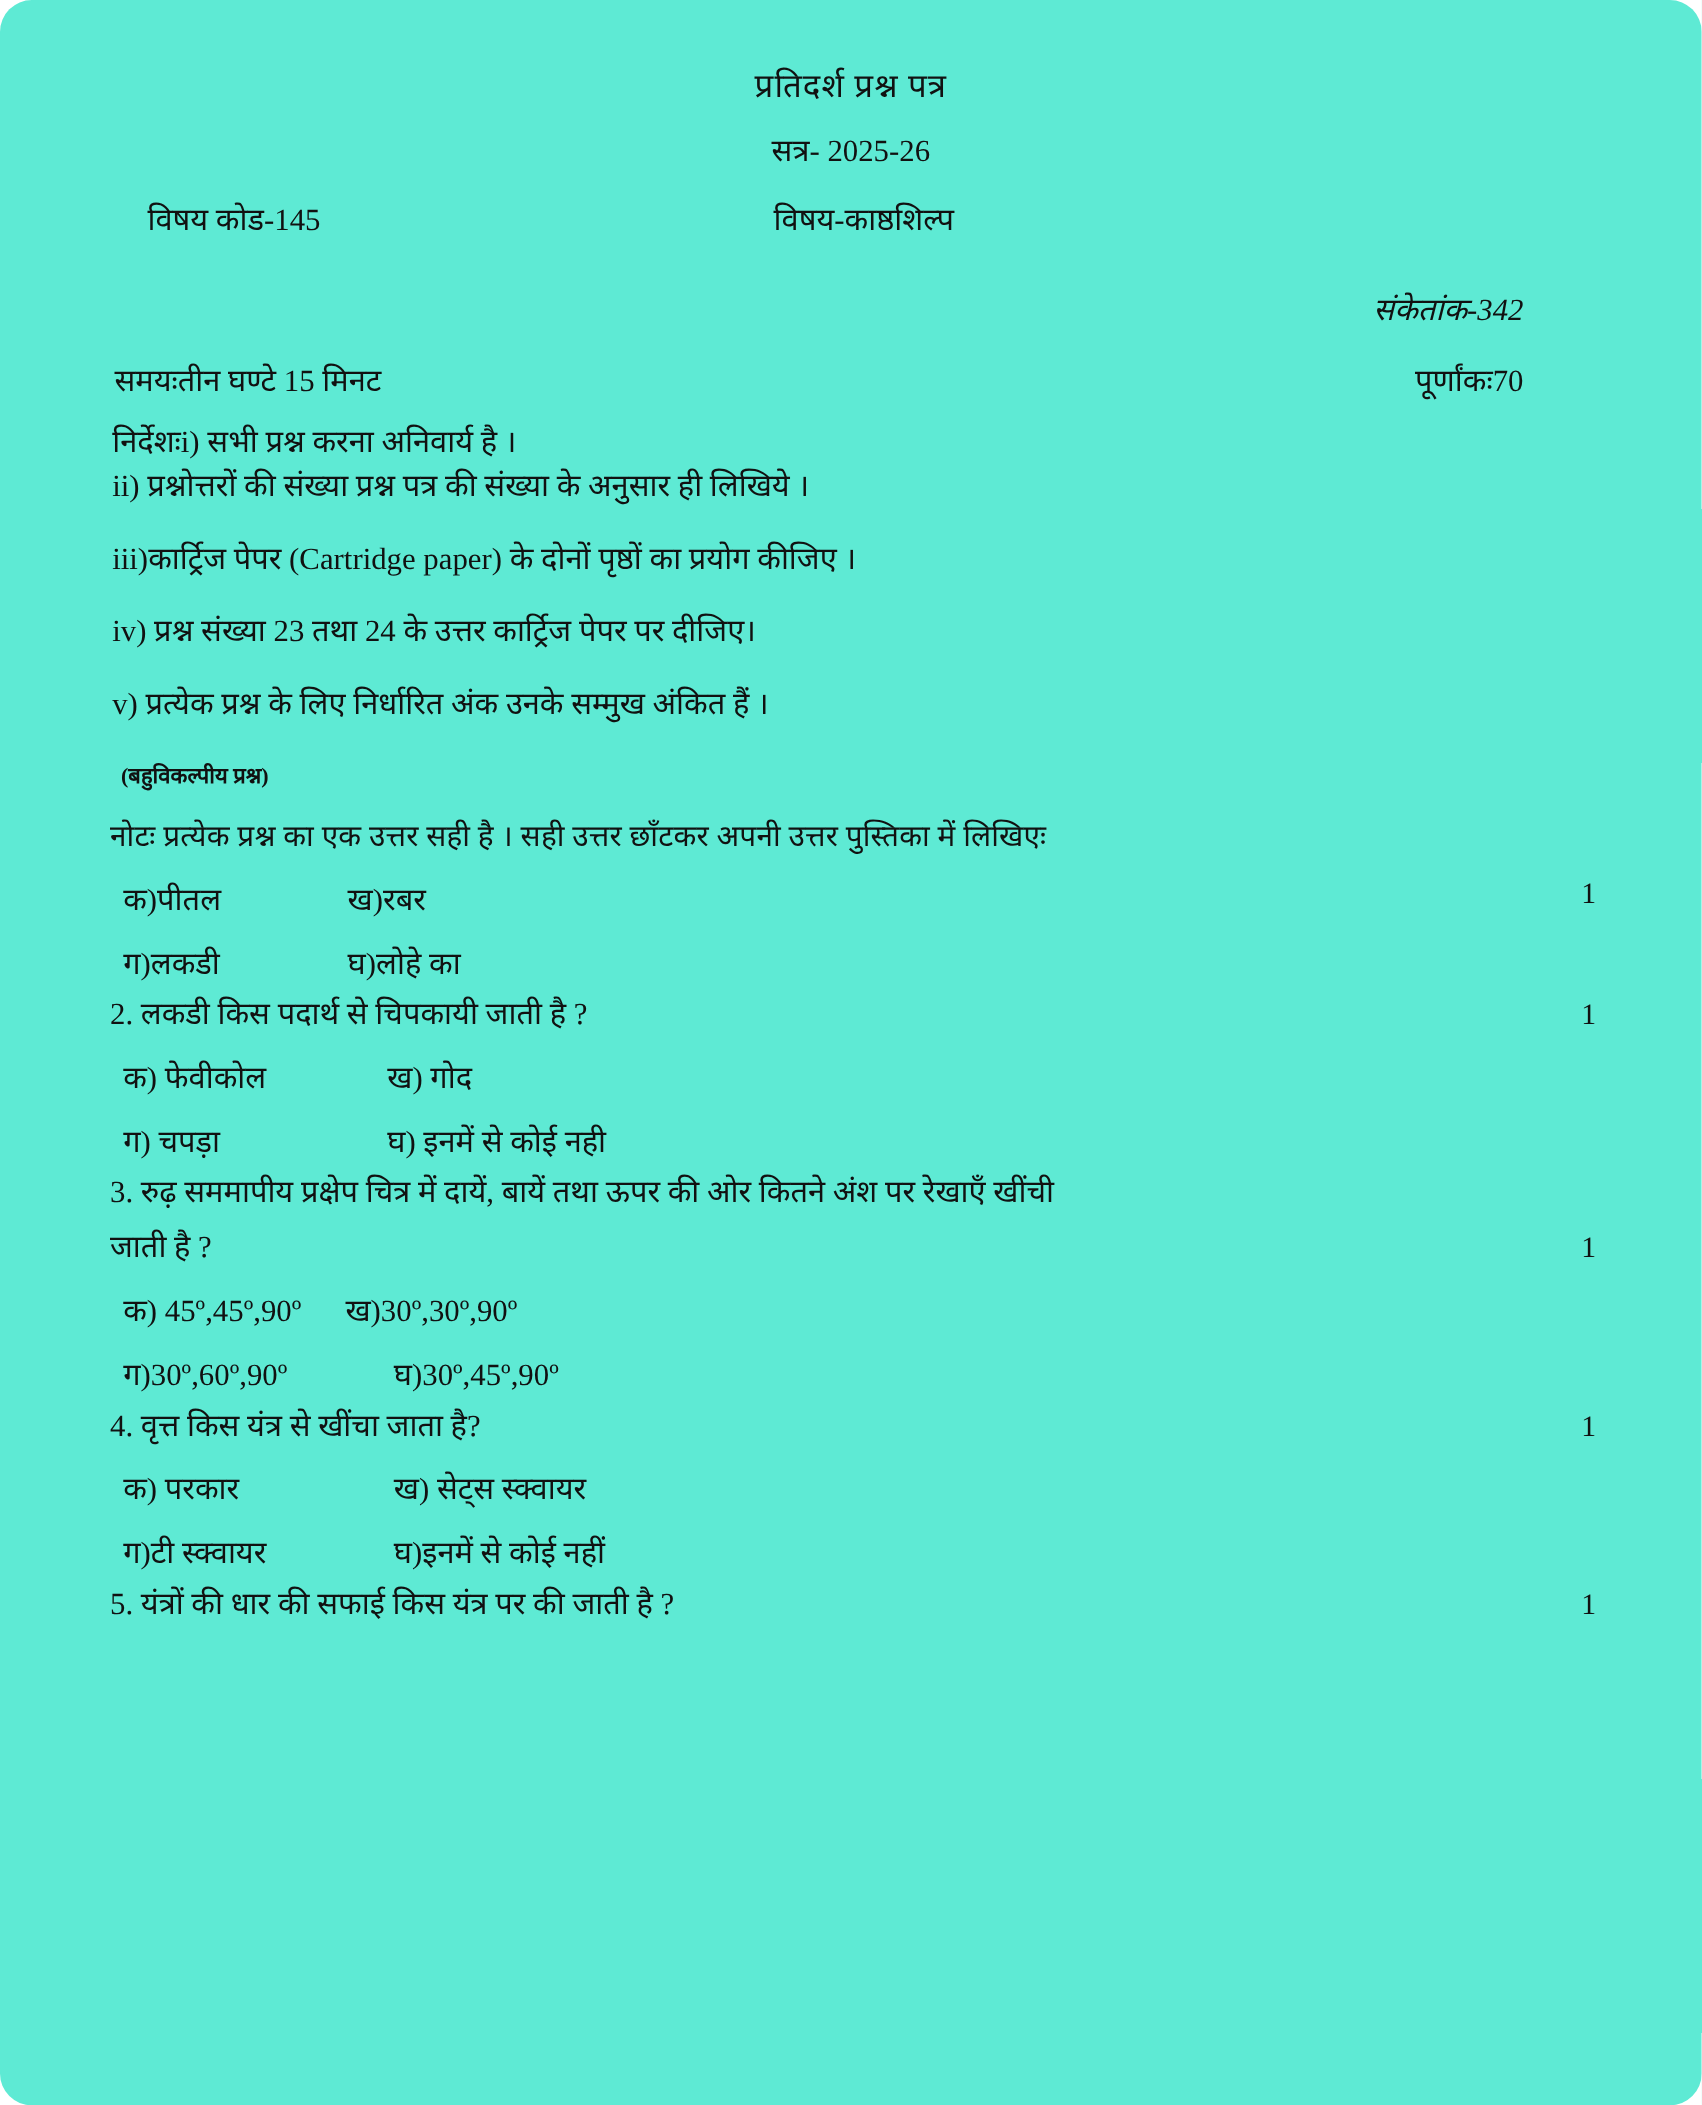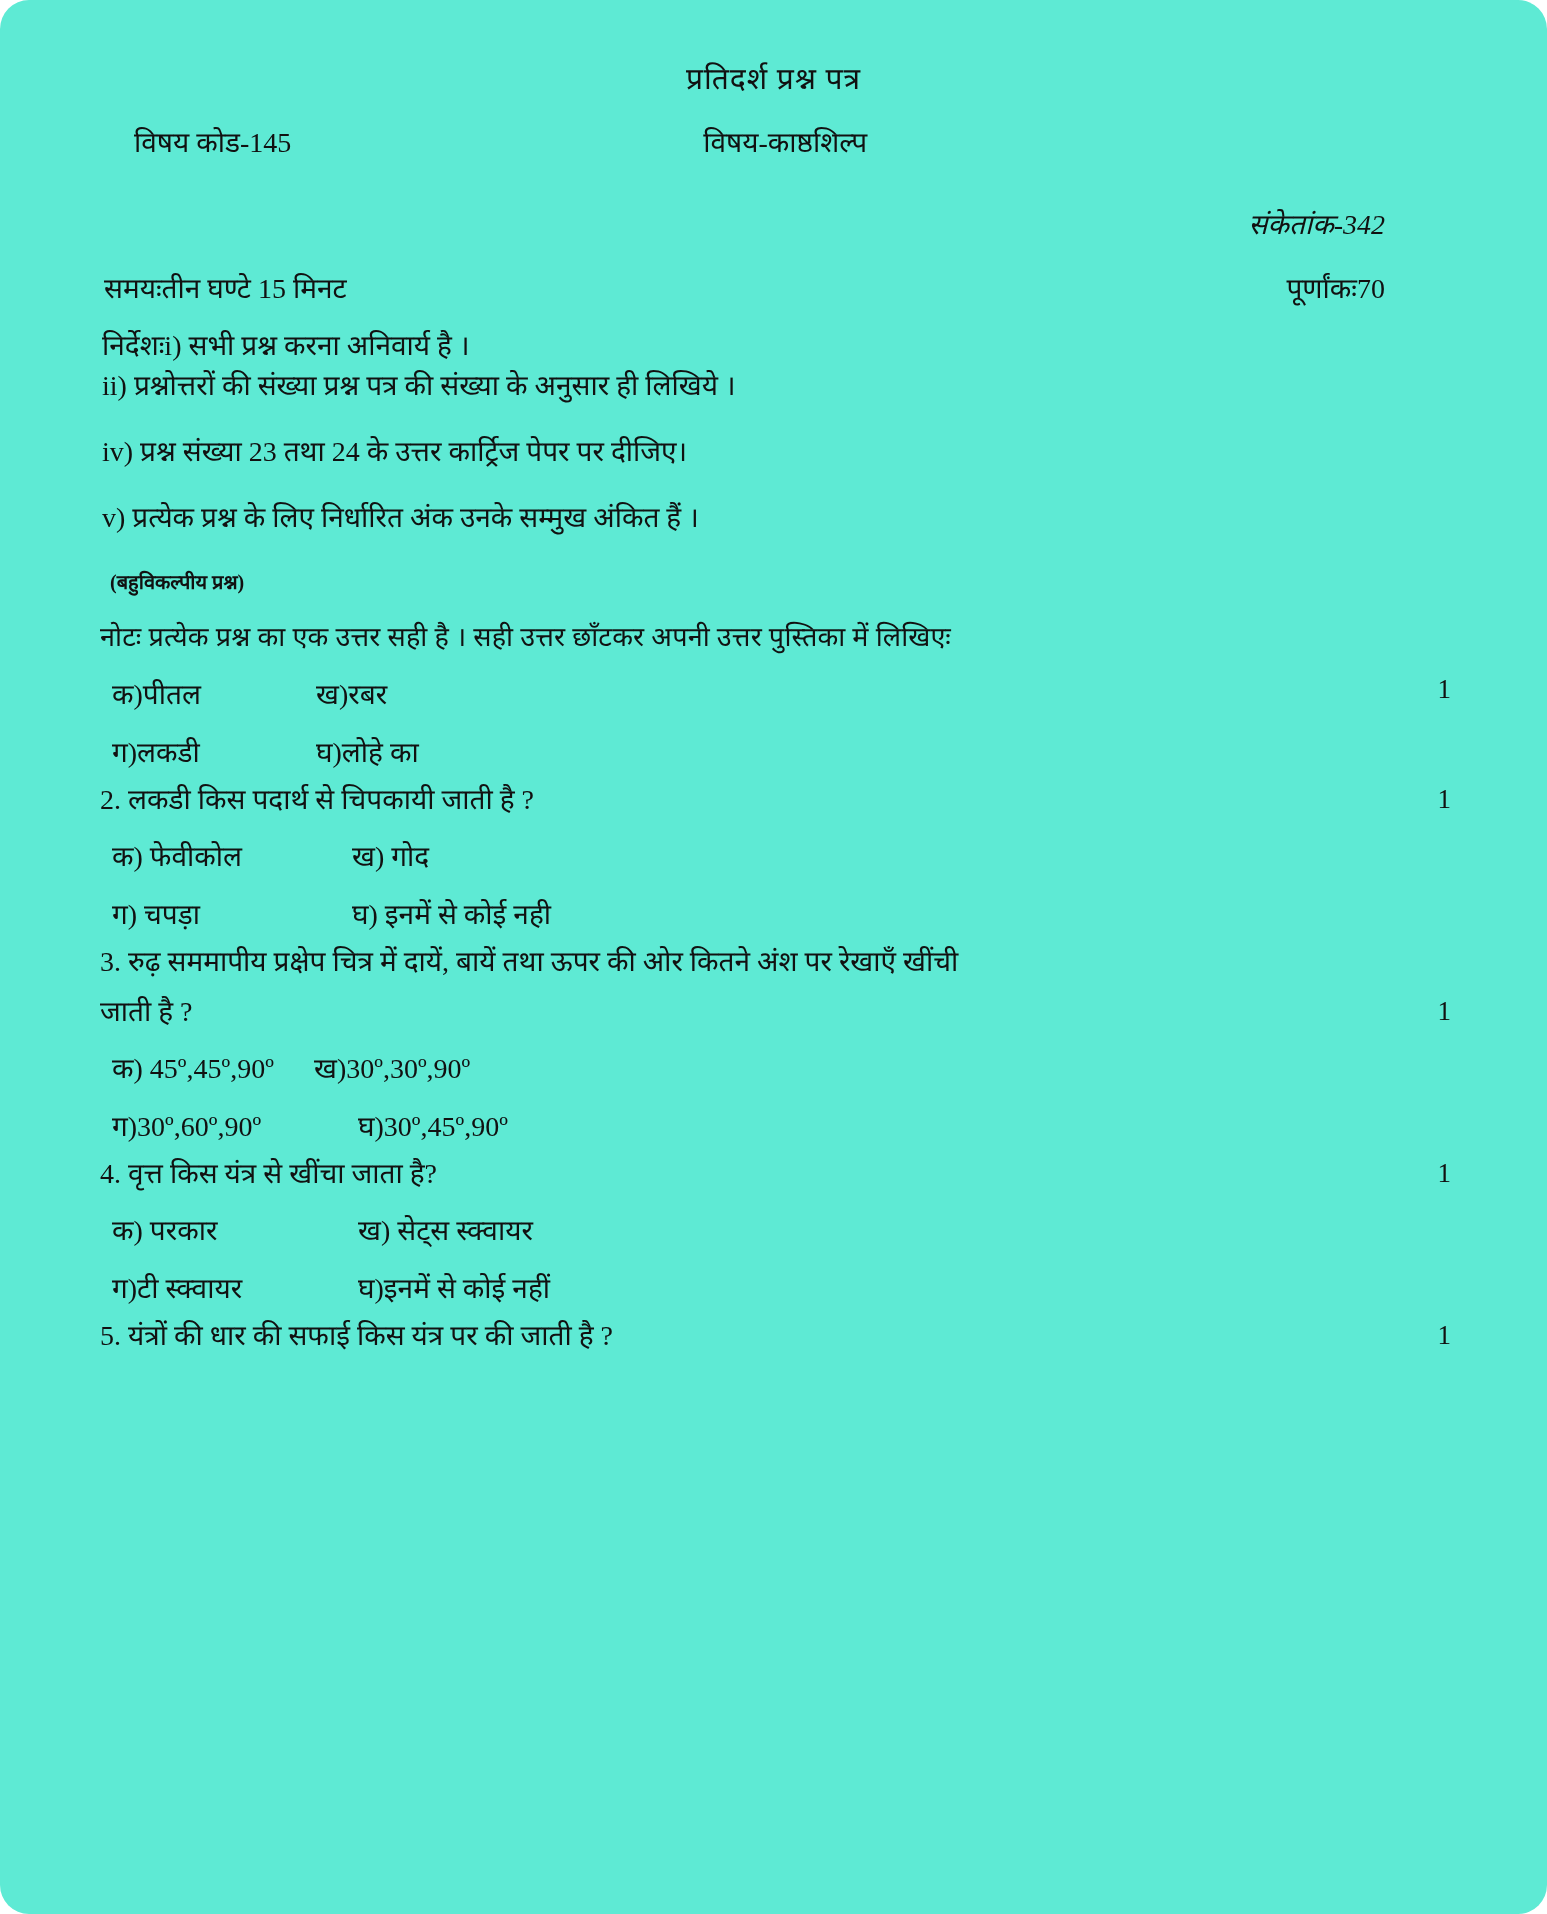--- a/index.html
+++ b/index.html
@@ -151,35 +151,37 @@
   .opt-col-b-2 { left: 256px; }
   .opt-col-b-3 { left: 218px; }
   .opt-col-b-4 { left: 262px; }
 </style>
 </head>
 <body>
 
 <div class="page">
 
   <div class="doc-title center">प्रतिदर्श प्रश्न पत्र</div>
+  <div class="session center">सत्र- 2025-26</div>
 
   <div class="code-row">
     <span class="left">विषय कोड-145</span>
     <span class="mid">विषय-काष्ठशिल्प</span>
   </div>
 
   <div class="sanketank">संकेतांक-342</div>
 
   <div class="time-row">
     <span class="left">समयःतीन घण्टे 15 मिनट</span>
     <span class="right">पूर्णांकः70</span>
   </div>
 
   <div class="instr">निर्देशःi) सभी प्रश्न करना अनिवार्य है ।</div>
   <div class="instr instr-tight">ii) प्रश्नोत्तरों की संख्या प्रश्न पत्र की संख्या के अनुसार ही लिखिये ।</div>
+  <div class="instr instr-loose">iii)कार्ट्रिज पेपर (Cartridge paper) के दोनों पृष्ठों का प्रयोग कीजिए ।</div>
   <div class="instr instr-loose">iv) प्रश्न संख्या 23 तथा 24 के उत्तर कार्ट्रिज पेपर पर दीजिए।</div>
   <div class="instr instr-loose">v) प्रत्येक प्रश्न के लिए निर्धारित अंक उनके सम्मुख अंकित हैं ।</div>
 
   <div class="section-head">(बहुविकल्पीय प्रश्न)</div>
 
   <div class="note">नोटः प्रत्येक प्रश्न का एक उत्तर सही है । सही उत्तर छाँटकर अपनी उत्तर पुस्तिका में लिखिएः</div>
 
   <div class="q-block">
     <div class="q-line">
       <span class="marks">1</span>

